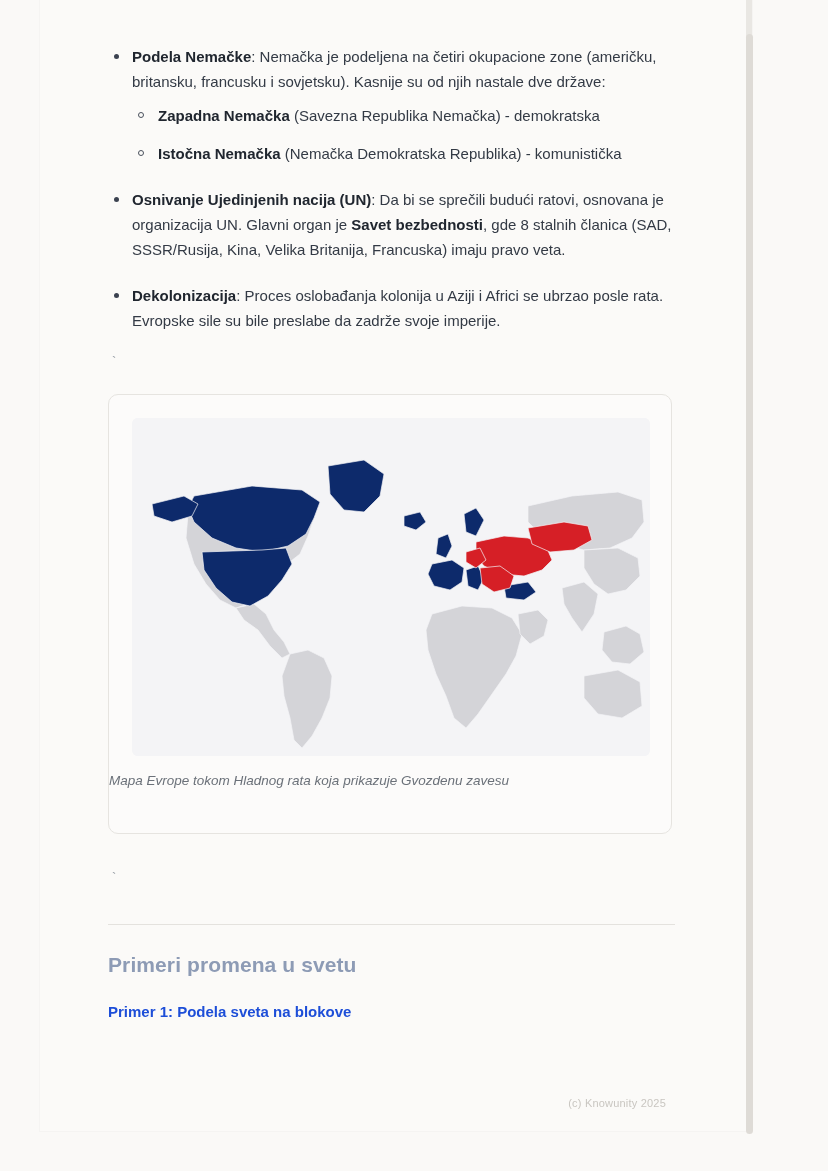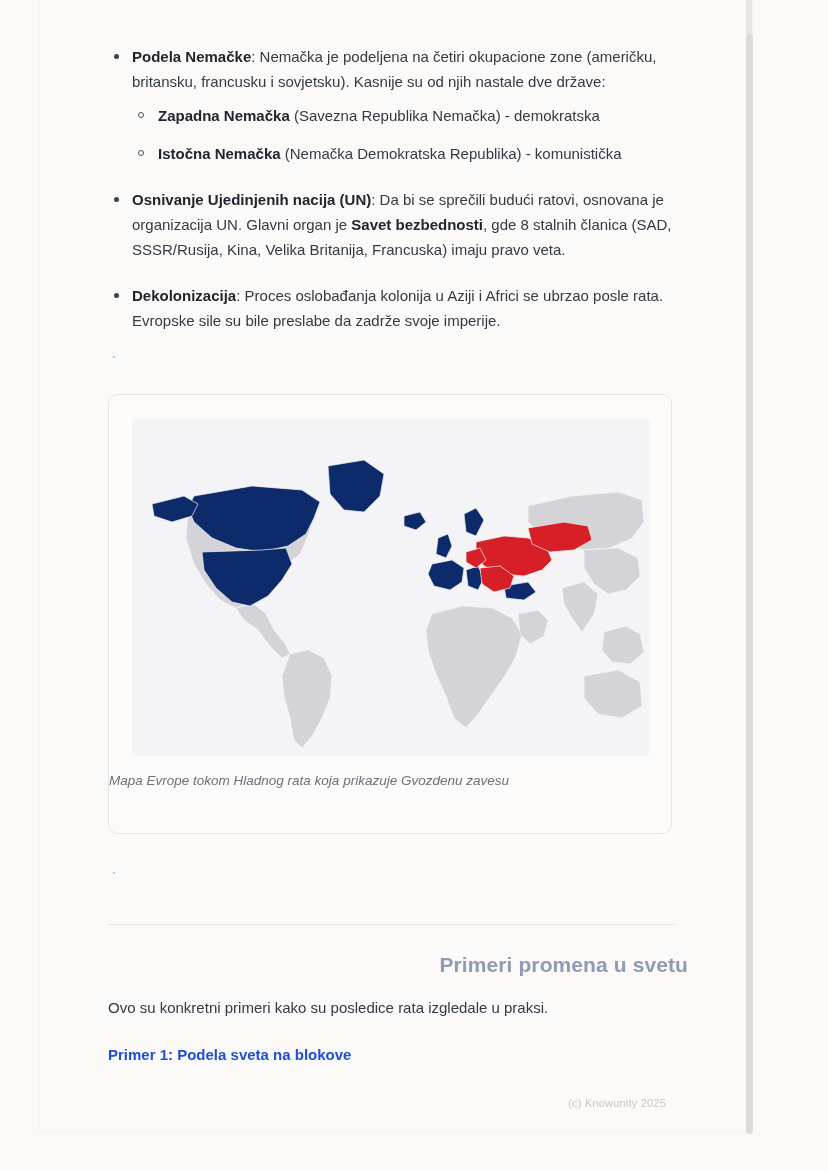--- a/index.html
+++ b/index.html
@@ -147,21 +147,20 @@
     margin-top: 40px;
     border-top: 1px solid #e4e2de;
     width: 567px;
   }
   h2.section {
     margin: 28px 0 0 0;
     font-size: 21px;
     font-weight: bold;
     color: #8d9bb5;
     letter-spacing: .1px;
-    text-align: right;
   }
   p.lead {
     margin: 18px 0 0 0;
     font-size: 15px;
     line-height: 25px;
     color: #333a45;
   }
   p.example {
     margin: 26px 0 0 0;
     font-size: 15px;
@@ -271,21 +270,20 @@
         </div>
         <div class="fig-caption">Mapa Evrope tokom Hladnog rata koja prikazuje Gvozdenu zavesu</div>
       </div>
 
       <div class="tick" style="margin-top:36px;">`</div>
 
       <div class="divider"></div>
 
       <h2 class="section">Primeri promena u svetu</h2>
 
-      <p class="lead">Ovo su konkretni primeri kako su posledice rata izgledale u praksi.</p>
 
       <p class="example">Primer 1: Podela sveta na blokove</p>
 
     </div>
 
     <div class="watermark">(c) Knowunity 2025</div>
   </div>
 
   <div class="scroll-track"></div>
   <div class="scroll-thumb"></div>

